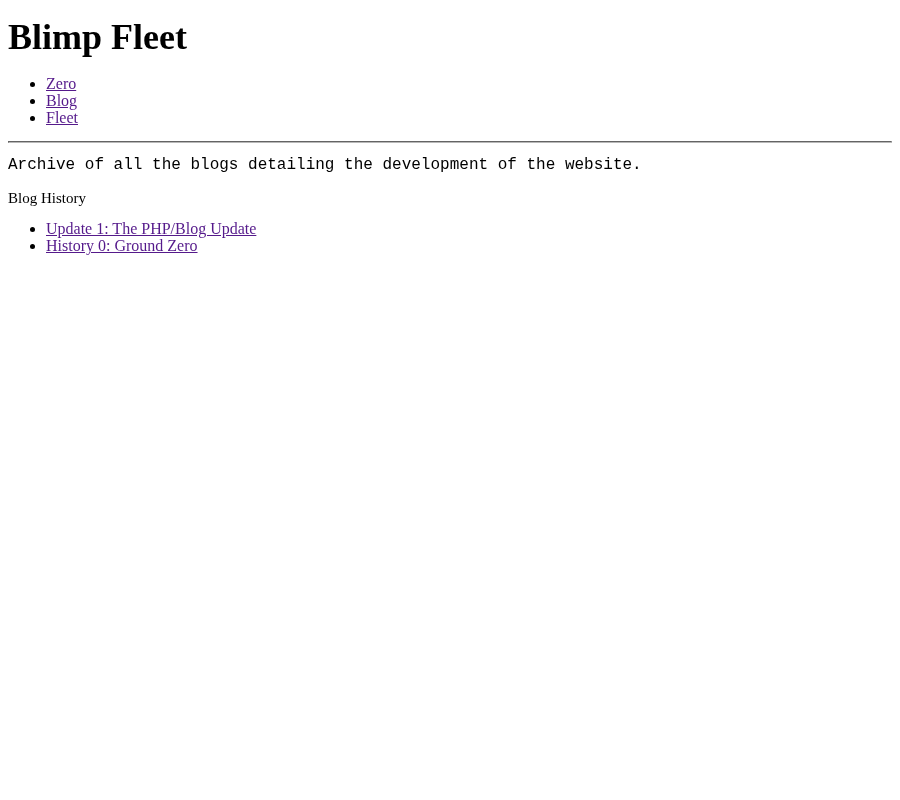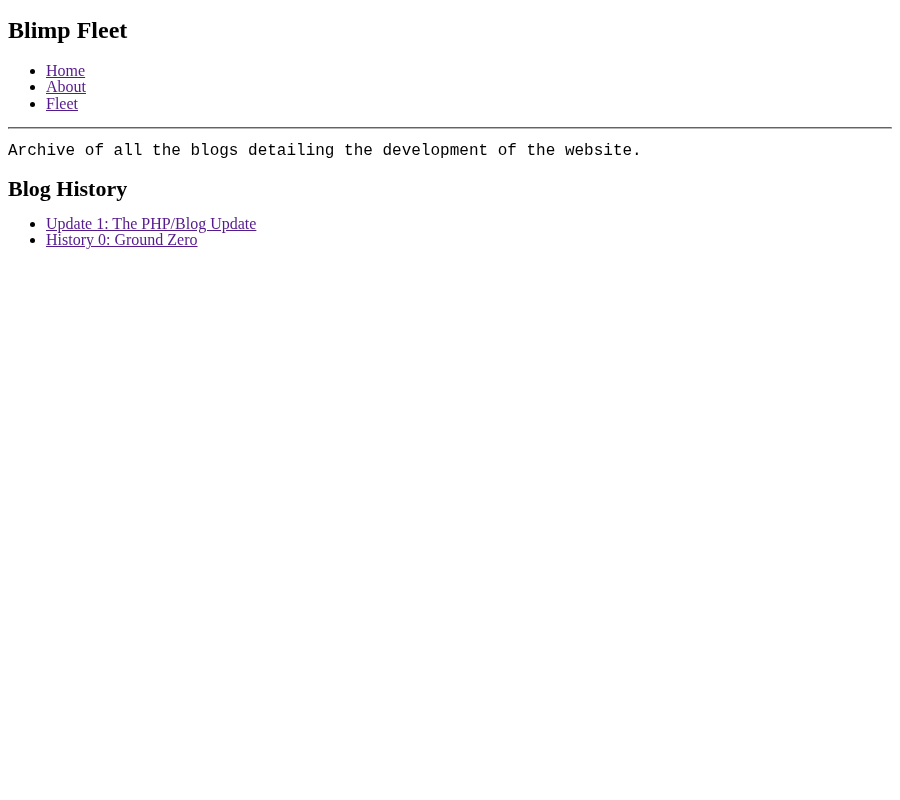--- a/index.html
+++ b/index.html
@@ -11,21 +11,21 @@
     width: 900px;
     height: 800px;
     box-sizing: border-box;
     padding: 8px;
     font-family: "Liberation Serif", "DejaVu Serif", serif;
     font-size: 16px;
     color: var(--text-color, #000000);
     overflow: hidden;
   }
   h1.page-title {
-    font-size: 24px;
+    font-size: 36px;
     font-weight: bold;
     line-height: 1.15;
     margin: 9px 0 18px 0;
   }
   ul.link-list {
     margin: 14px 0;
     padding-left: 38px;
     list-style-type: disc;
   }
   ul.link-list li {
@@ -40,39 +40,39 @@
     margin: 8px 0;
     border: 1px inset #b8b8b8;
     height: 0;
   }
   p.intro {
     margin: 13px 0 16px 0;
     line-height: 1.15;
     font-family: Liberation Mono, monospace;
   }
   h3.section-heading {
-    font-size: 22px;
-    font-weight: bold;
+    font-size: 15px;
+    font-weight: normal;
     line-height: 1.15;
     margin: 16px 0 6px 0;
   }
 </style>
 </head>
 <body>
 
 <header>
   <h1 class="page-title">Blimp Fleet</h1>
 
   <nav>
     <ul class="link-list">
       <li>
-        <a class="page-link" href="#">Home</a>
+        <a class="page-link" href="#">Zero</a>
       </li>
       <li>
-        <a class="page-link" href="#">About</a>
+        <a class="page-link" href="#">Blog</a>
       </li>
       <li>
         <a class="page-link" href="#">Fleet</a>
       </li>
     </ul>
   </nav>
 </header>
 
 <hr class="divider">
 

